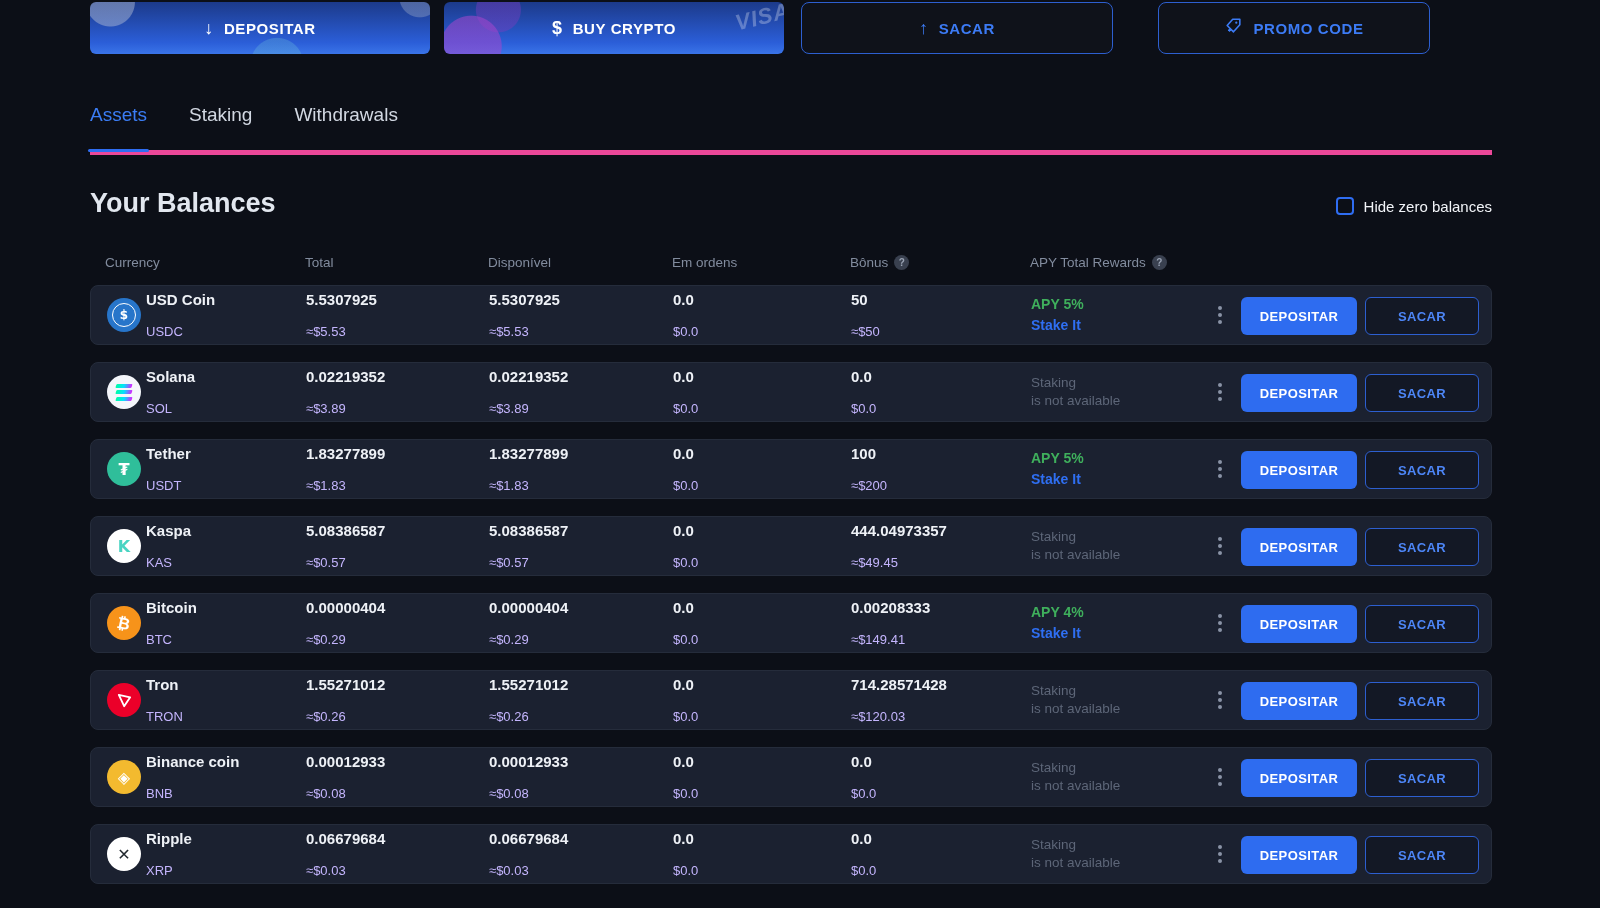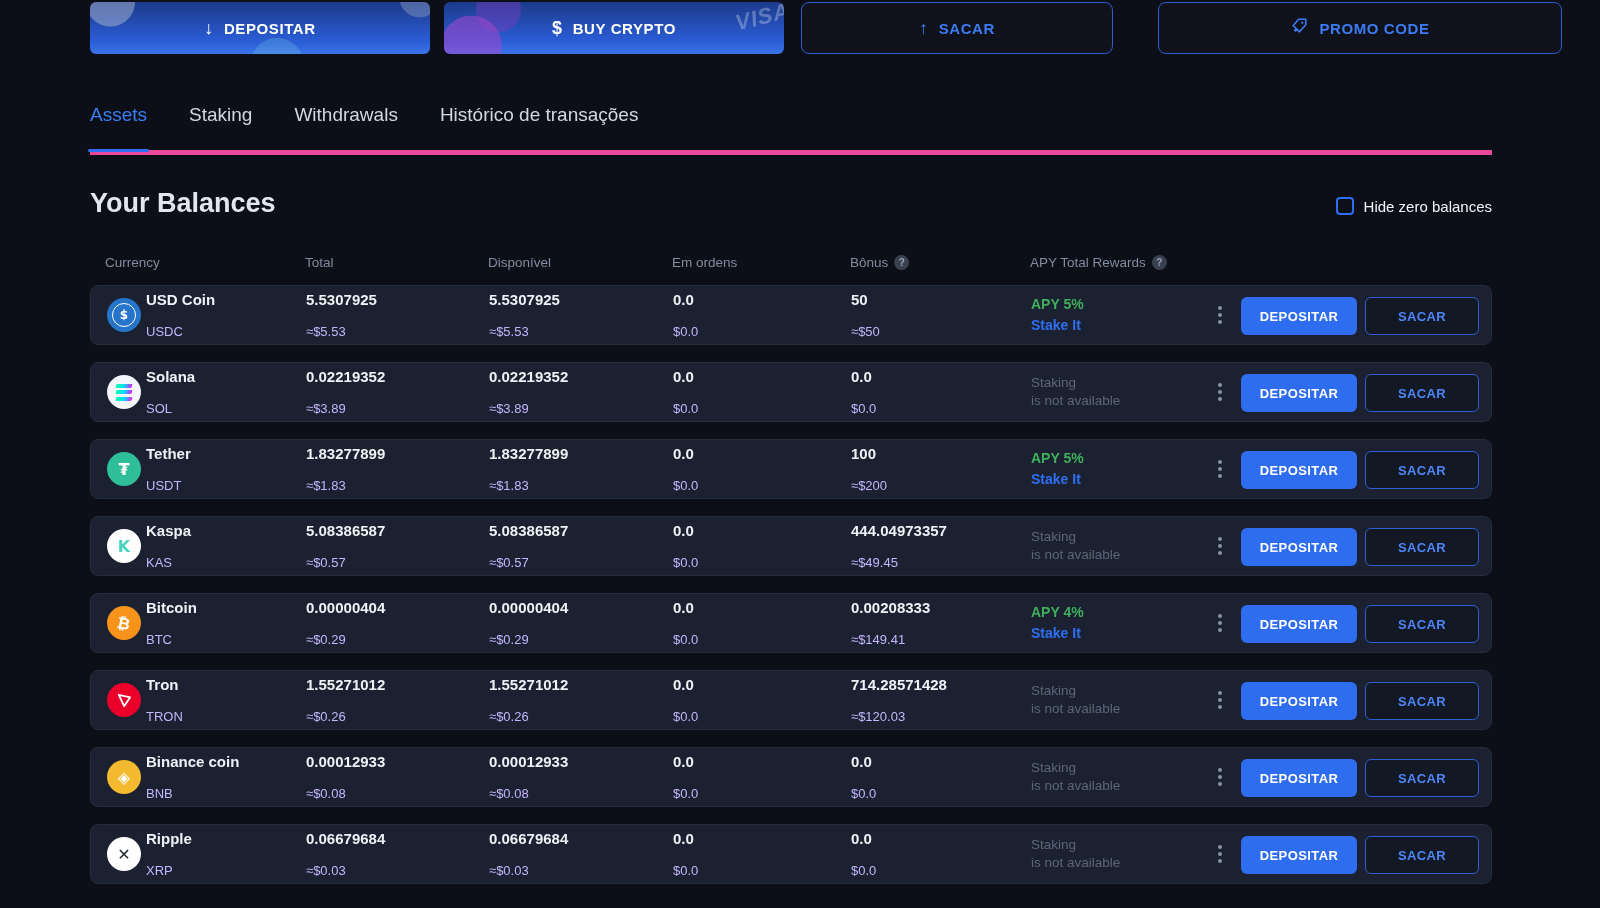--- a/index.html
+++ b/index.html
@@ -20,21 +20,21 @@
   .grad2{color:#fff;border:none;
         background-image:
           radial-gradient(circle at 8% 85%, rgba(165,70,205,.55) 0 30px, transparent 31px),
           radial-gradient(circle at 16% 15%, rgba(120,60,190,.45) 0 22px, transparent 23px),
           linear-gradient(180deg,#1c3a8a 0%,#2b5ed8 78%,#3a74e8 100%);}
   .outline{background:rgba(255,255,255,0.015);border:1px solid #2d5fd0;color:#3c7bf5;border-radius:8px;}
   .outline .ico{color:#3c7bf5;}
   #btn-deposit-top{left:90px;width:340px;}
   #btn-buy-crypto{left:444px;width:340px;}
   #btn-sacar-top{left:801px;width:312px;}
-  #btn-promo{left:1158px;width:404px;}
+  #btn-promo{left:1158px;width:272px;}
   .visa{position:absolute;right:-6px;top:2px;font-size:22px;font-style:italic;font-weight:bold;
         color:rgba(255,255,255,.28);transform:rotate(-14deg);letter-spacing:1px;}
 
   
   .tabs{position:absolute;left:90px;top:104px;width:1402px;height:46px;display:flex;gap:42px;
         border-bottom:5px solid #ec4899;}
   .tab{font-size:19px;color:#d2d8e2;padding-bottom:18px;cursor:pointer;position:relative;}
   .tab.active{color:#3b7df5;}
   .tab.active::after{content:"";position:absolute;left:-2px;right:-2px;bottom:-2px;height:3px;
         background:#2f6df2;border-radius:2px;}
@@ -113,21 +113,20 @@
         <path d="M7 16 v4 M5 18 h4" stroke-width="1.6"></path>
       </svg>
     </span>
     <span>PROMO CODE</span>
   </div>
 
   <div class="tabs">
     <span class="tab active">Assets</span>
     <span class="tab">Staking</span>
     <span class="tab">Withdrawals</span>
-    <span class="tab">Histórico de transações</span>
   </div>
 
   <div class="bal-title">Your Balances</div>
   <div class="hide-zero">
     <span class="checkbox"></span>
     <label>Hide zero balances</label>
   </div>
 
   <div class="thead">
     <span class="th" style="left:105px">Currency</span>

